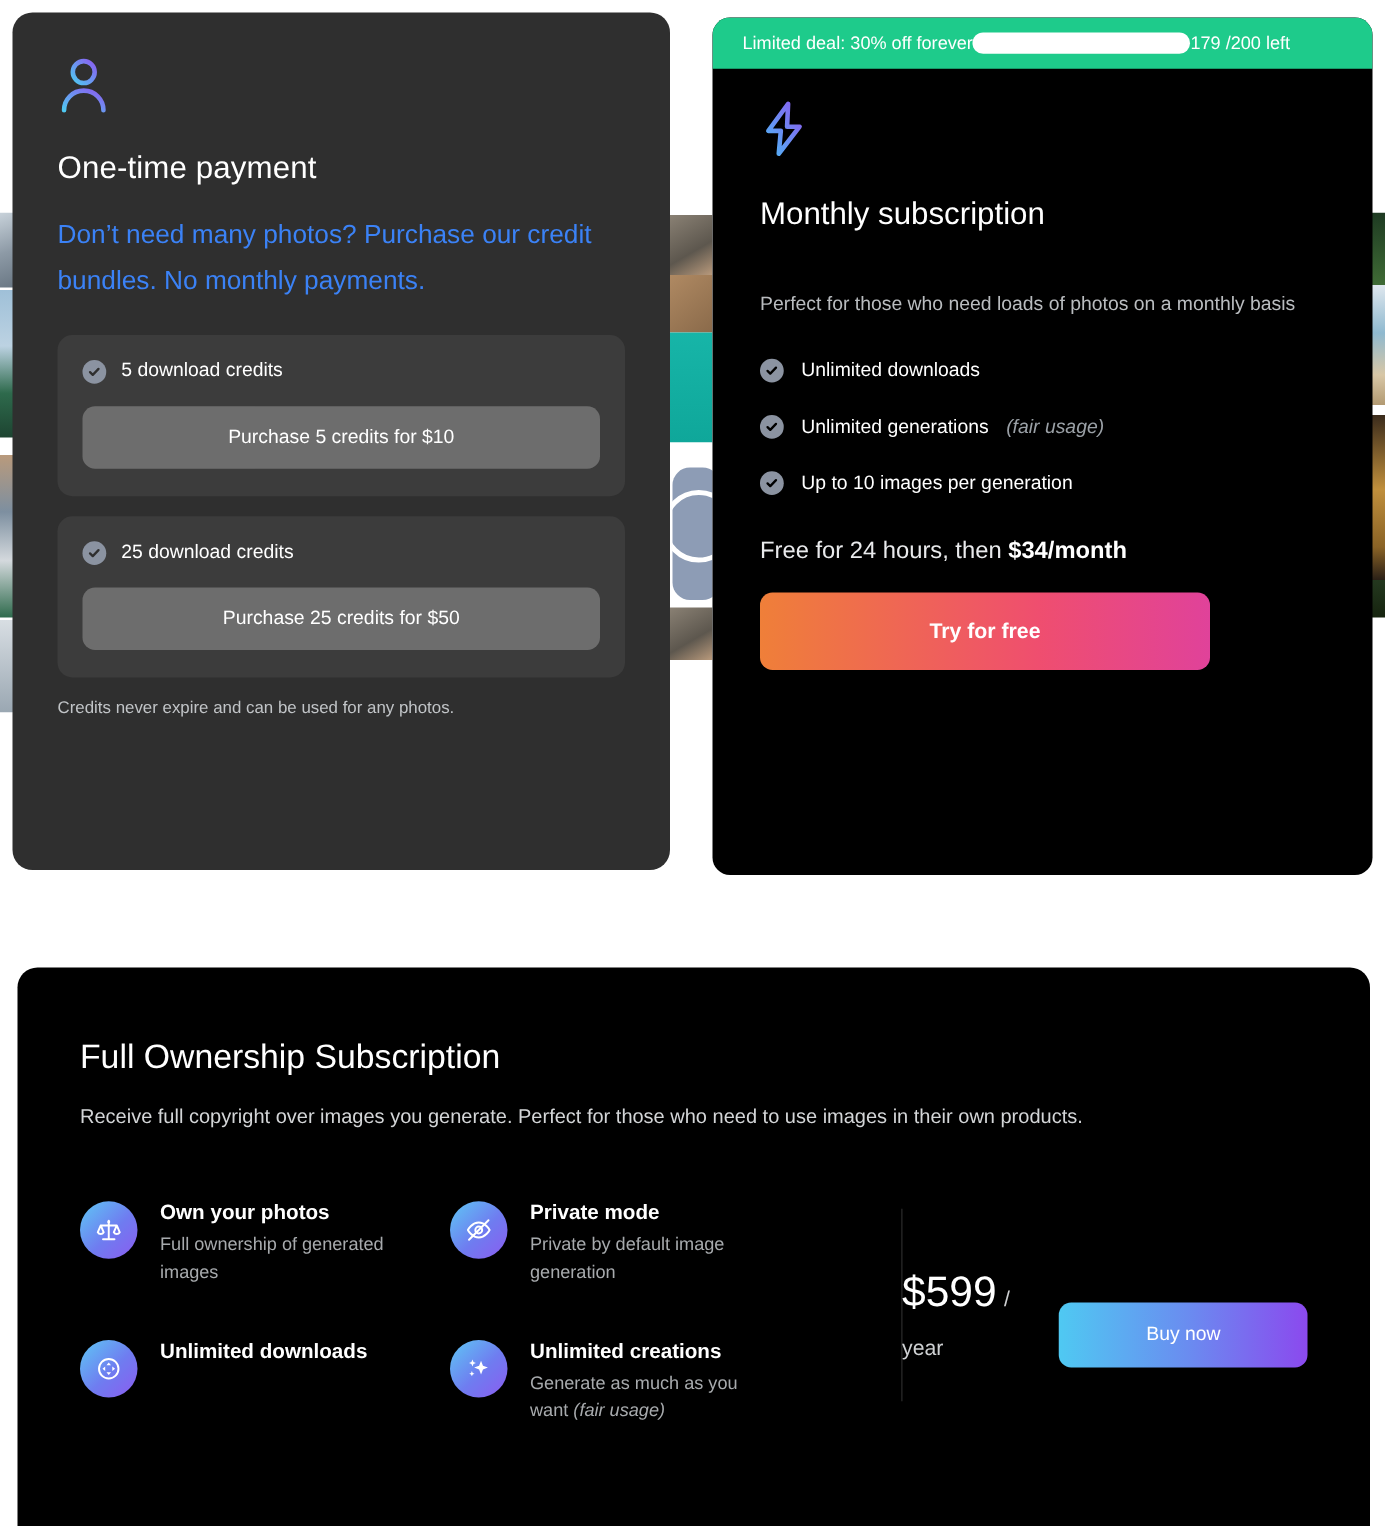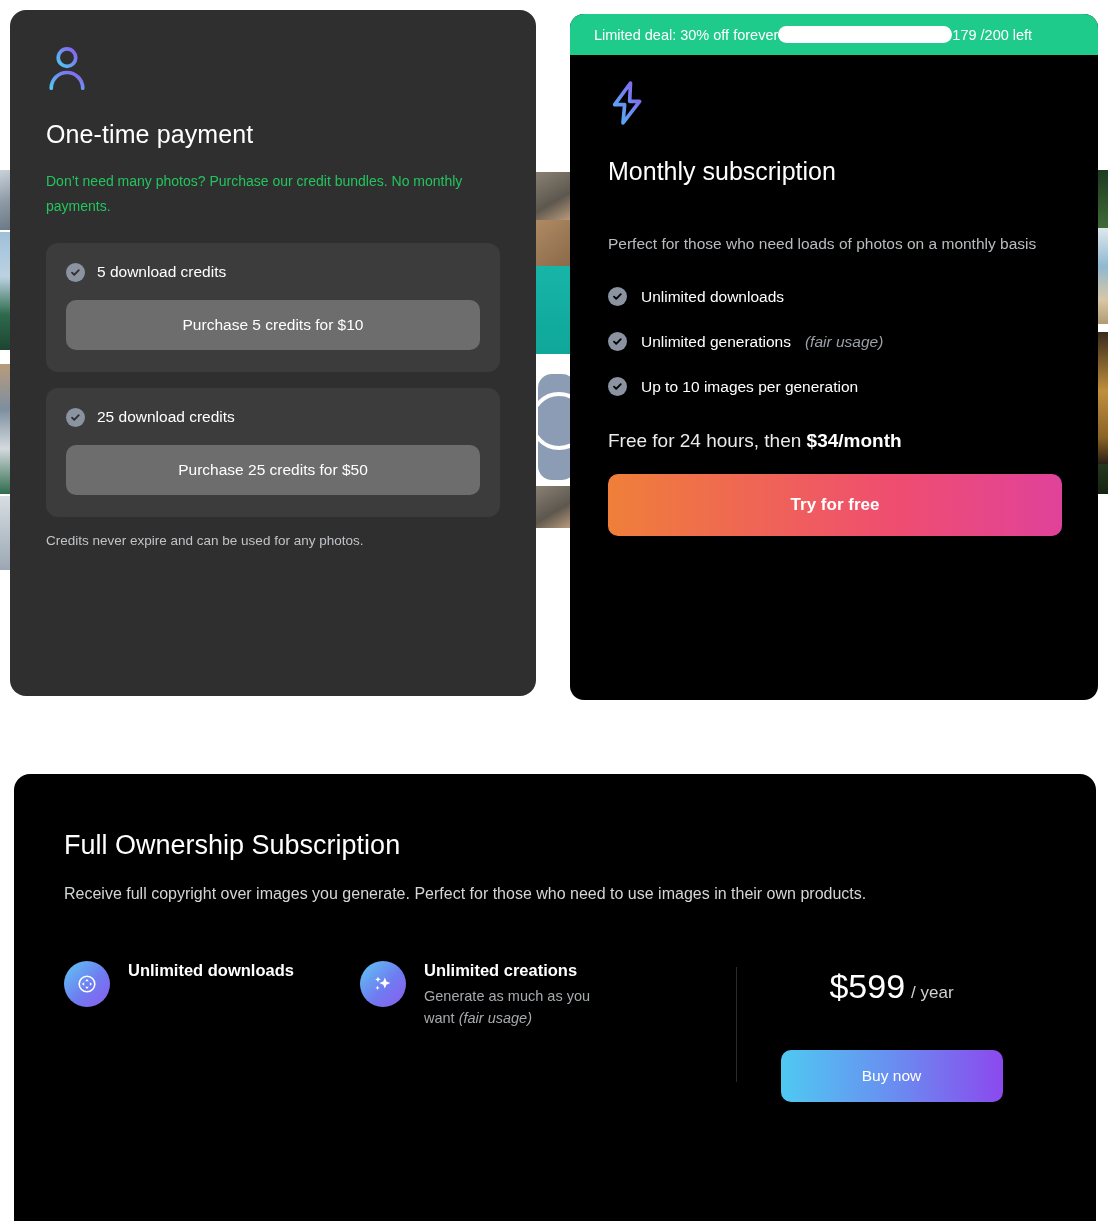--- a/index.html
+++ b/index.html
@@ -54,21 +54,21 @@
     position: absolute; left: 10px; top: 10px; width: 526px; height: 686px;
     background: #2f2f2f; border-radius: 16px; padding: 34px 36px;
     color: #ffffff;
   }
   .person-icon { width: 42px; height: 50px; display:block; margin-bottom: 26px; }
   .card-left h2 {
     font-size: 25px; font-weight: 400; letter-spacing: .1px;
     margin-bottom: 20px; color: #fff;
   }
   .card-left .sub {
-    font-size: 14px; line-height: 1.78; color: #22c55e;
+    font-size: 21px; line-height: 1.78; color: #3b82f6;
     margin-bottom: 24px; max-width: 450px;
   }
   .bundle {
     background: #3c3c3c; border-radius: 12px; padding: 20px 20px 22px 20px;
     margin-bottom: 16px;
   }
   .bundle-head { display:flex; align-items:center; gap: 12px; margin-bottom: 18px; }
   .check {
     width: 19px; height: 19px; border-radius: 50%;
     background: #8b93a1; display:flex; align-items:center; justify-content:center;
@@ -114,21 +114,21 @@
     display:flex; align-items:center; gap: 14px;
     font-size: 15.5px; color:#ffffff; margin-bottom: 26px;
   }
   .feat-list li:last-child { margin-bottom: 0; }
   .feat-list .fair { color:#9aa0a6; font-style: italic; }
   .price-line {
     font-size: 19px; color:#e9eaec; margin-bottom: 22px; font-weight: 400;
   }
   .price-line b { color:#ffffff; font-weight: 700; }
   .try-btn {
-    display:block; width: 454px; border:none; cursor:pointer;
+    display:block; width: 360px; border:none; cursor:pointer;
     background: linear-gradient(90deg,#ef7f39 0%,#ef4e6f 62%,#e0429a 100%);
     border-radius: 10px; padding: 21px 22px; color:#fff;
     font-size: 17px; font-weight: 700; font-family: inherit; text-align:center;
   }
 
   
   .panel {
     position: absolute; left: 14px; top: 774px; width: 1082px; height: 556px;
     background:#000; border-radius: 16px; padding: 56px 50px 0 50px; color:#fff;
   }
@@ -143,21 +143,21 @@
   .fico {
     width: 46px; height: 46px; border-radius: 50%; flex: 0 0 auto;
     background: linear-gradient(135deg,#5ec8f5 0%,#6f7cf0 55%,#8b5cf0 100%);
     display:flex; align-items:center; justify-content:center;
   }
   .fico svg { width: 22px; height: 22px; display:block; }
   .ftxt h3 { font-size: 16.5px; font-weight: 700; margin-bottom: 5px; color:#fff; }
   .ftxt p { font-size: 14.5px; line-height: 1.55; color:#a7aaad; max-width: 200px; }
   .ftxt p i { font-style: italic; }
   .divider { width: 1px; background: #2a2a2a; margin: 6px 0 20px 0; flex: 0 0 auto; }
-  .pricing { flex: 1; display:flex; flex-direction: column; align-items: center; padding-top: 6px; gap: 16px; }
+  .pricing { flex: 1; display:flex; flex-direction: row; align-items: center; padding-top: 6px; gap: 16px; }
   .price-big { font-size: 34px; font-weight: 400; color:#fff; }
   .price-big span.per { font-size: 17px; color:#cfd1d3; margin-left: 6px; }
   .buy-now {
     margin-top: 28px; width: 222px; border:none; cursor:pointer;
     background: linear-gradient(90deg,#4fc9f2 0%,#6a8cf0 52%,#8b49ee 100%);
     border-radius: 10px; padding: 17px 10px; color:#fff;
     font-size: 15.5px; font-family: inherit; text-align:center;
   }
 </style>
 </head>
@@ -293,21 +293,46 @@
     </div>
   </div>
 
   <div class="panel">
     <h2>Full Ownership Subscription</h2>
     <p class="lead">Receive full copyright over images you generate. Perfect for those who need to use images in their own products.</p>
 
     <div class="panel-cols">
       <div class="feat-grid">
 
-
+        <div class="fcell">
+          <span class="fico">
+            <svg viewBox="0 0 24 24" fill="none" stroke="#fff" stroke-width="1.7" stroke-linecap="round" stroke-linejoin="round">
+              <path d="M12 4v16M7 20h10M5 8h14M5 8l-2.6 6a3 3 0 0 0 5.2 0L5 8zM19 8l-2.6 6a3 3 0 0 0 5.2 0L19 8z"></path>
+              <circle cx="12" cy="5" r="1.3" fill="#fff" stroke="none"></circle>
+            </svg>
+          </span>
+          <div class="ftxt">
+            <h3>Own your photos</h3>
+            <p>Full ownership of generated images</p>
+          </div>
+        </div>
+
+        <div class="fcell">
+          <span class="fico">
+            <svg viewBox="0 0 24 24" fill="none" stroke="#fff" stroke-width="1.7" stroke-linecap="round" stroke-linejoin="round">
+              <path d="M2.5 12S6 5.5 12 5.5 21.5 12 21.5 12 18 18.5 12 18.5 2.5 12 2.5 12z"></path>
+              <circle cx="12" cy="12" r="3"></circle>
+              <path d="M3.5 20.5L20.5 3.5"></path>
+            </svg>
+          </span>
+          <div class="ftxt">
+            <h3>Private mode</h3>
+            <p>Private by default image generation</p>
+          </div>
+        </div>
 
         <div class="fcell">
           <span class="fico">
             <svg viewBox="0 0 24 24" fill="none" stroke="#fff" stroke-width="1.7" stroke-linecap="round" stroke-linejoin="round">
               <circle cx="12" cy="12" r="8.5"></circle>
               <path d="M12 6.5l-2 2.4h4l-2-2.4zM12 17.5l-2-2.4h4l-2 2.4zM6.5 12l2.4-2v4l-2.4-2zM17.5 12l-2.4-2v4l2.4-2z" fill="#fff" stroke="none"></path>
             </svg>
           </span>
           <div class="ftxt">
             <h3>Unlimited downloads</h3>

